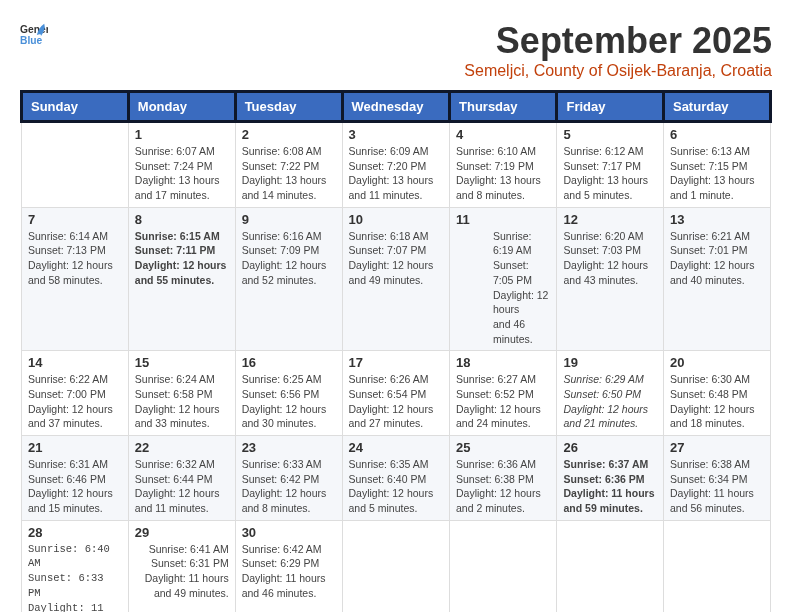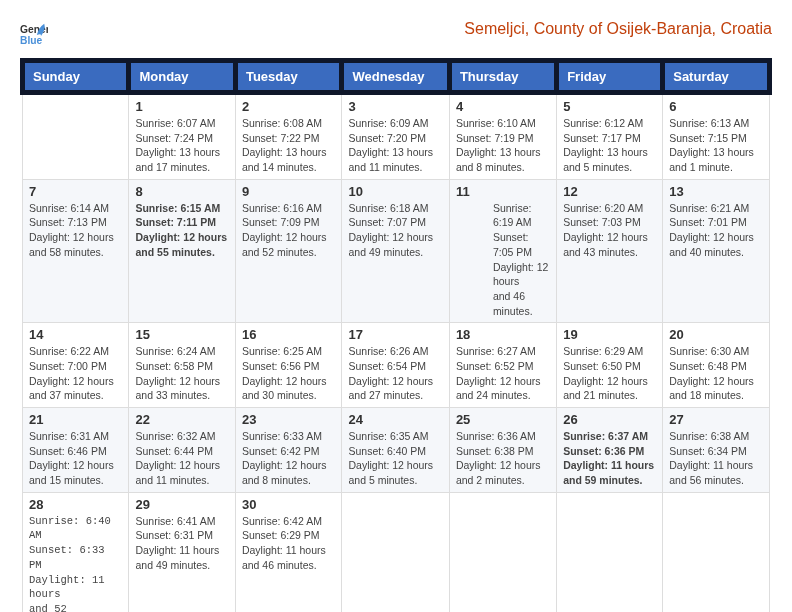--- a/index.html
+++ b/index.html
@@ -41,21 +41,21 @@
       width: 100%;
       border-collapse: collapse;
       border: 1px solid #ccc;
     }
     .calendar-table th {
       background-color: #3a6bbf;
       color: #fff;
       text-align: left;
       padding: 6px 8px;
       font-size: 13px;
-      border: 5px solid #0f172a;
+      border: 3px solid #0f172a;
     }
     .calendar-table td {
       vertical-align: top;
       padding: 4px 6px;
       border: 1px solid #ddd;
       width: 108px;
       min-height: 80px;
       font-size: 11px;
       color: #333;
     }
@@ -90,20 +90,21 @@
 
 <div class="header-area">
   <div class="logo">
     <svg class="logo-icon" viewBox="0 0 30 30" xmlns="http://www.w3.org/2000/svg">
       <text x="0" y="14" font-size="11" font-weight="bold" fill="#333">General</text>
       <path d="M22 18 Q28 10 26 4 Q20 8 18 16 Q24 14 22 18Z" fill="#4a90d9"></path>
       <text x="0" y="26" font-size="11" font-weight="bold" fill="#4a90d9">Blue</text>
     </svg>
   </div>
   <div class="title-area">
+    <div class="month-title">September 2025</div>
     <div class="location-title">Semeljci, County of Osijek-Baranja, Croatia</div>
   </div>
 </div>
 
 <table class="calendar-table">
   <thead>
     <tr>
     <th>Sunday</th>
         <th>Monday</th>
         <th>Tuesday</th>
@@ -241,21 +242,21 @@
         </td>
         <td>
           <span class="day-number">18</span>
           <div class="day-info" style="white-space: pre-line;">Sunrise: 6:27 AM
 Sunset: 6:52 PM
 Daylight: 12 hours
 and 24 minutes.</div>
         </td>
         <td>
           <span class="day-number">19</span>
-          <div class="day-info" style="white-space: pre-line;">Sunrise: 6:29 AM
+          <div class="day-info" style="white-space: pre-line; font-style: italic;">Sunrise: 6:29 AM
 Sunset: 6:50 PM
 Daylight: 12 hours
 and 21 minutes.</div>
         </td>
         <td>
           <span class="day-number">20</span>
           <div class="day-info" style="white-space: pre-line;">Sunrise: 6:30 AM
 Sunset: 6:48 PM
 Daylight: 12 hours
 and 18 minutes.</div>
@@ -315,21 +316,21 @@
       <tr>
         <td>
           <span class="day-number">28</span>
           <div class="day-info" style="white-space: pre-line; font-family: Liberation Mono, monospace;">Sunrise: 6:40 AM
 Sunset: 6:33 PM
 Daylight: 11 hours
 and 52 minutes.</div>
         </td>
         <td>
           <span class="day-number">29</span>
-          <div class="day-info" style="white-space: pre-line;">Sunrise: 6:41 AM
+          <div class="day-info" style="white-space: pre-line; text-align: right;">Sunrise: 6:41 AM
 Sunset: 6:31 PM
 Daylight: 11 hours
 and 49 minutes.</div>
         </td>
         <td>
           <span class="day-number">30</span>
           <div class="day-info" style="white-space: pre-line;">Sunrise: 6:42 AM
 Sunset: 6:29 PM
 Daylight: 11 hours
 and 46 minutes.</div>

